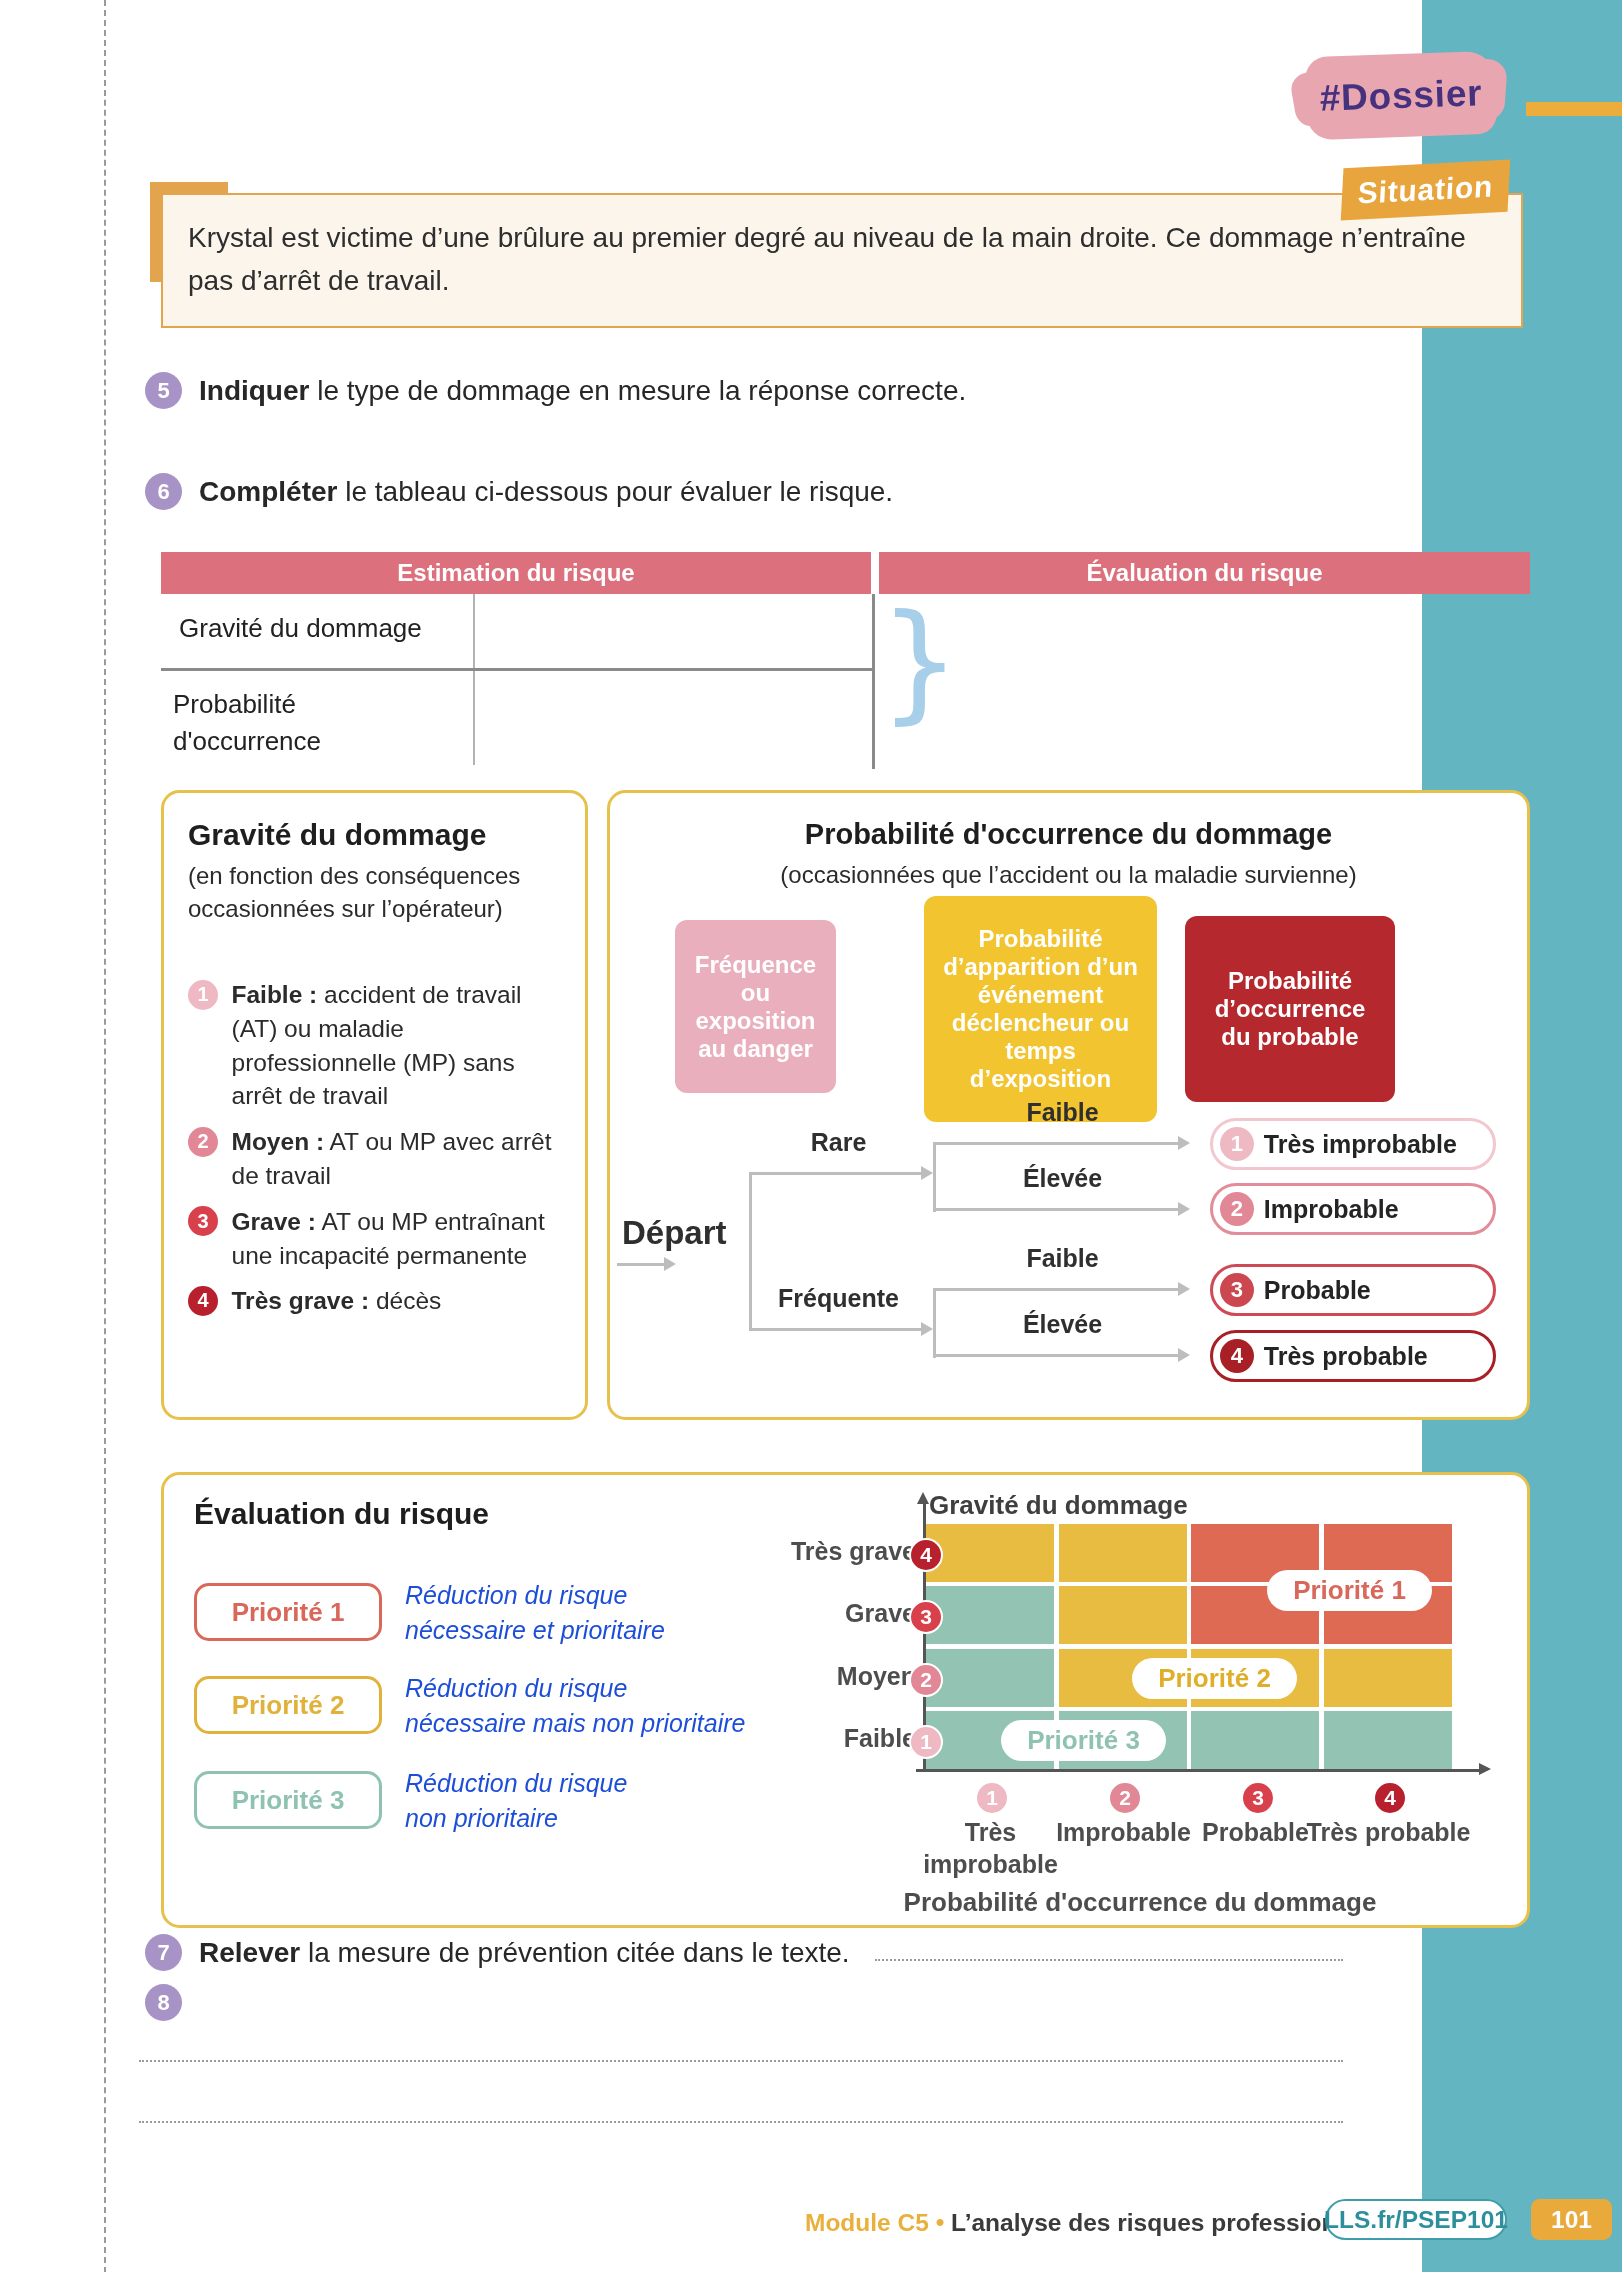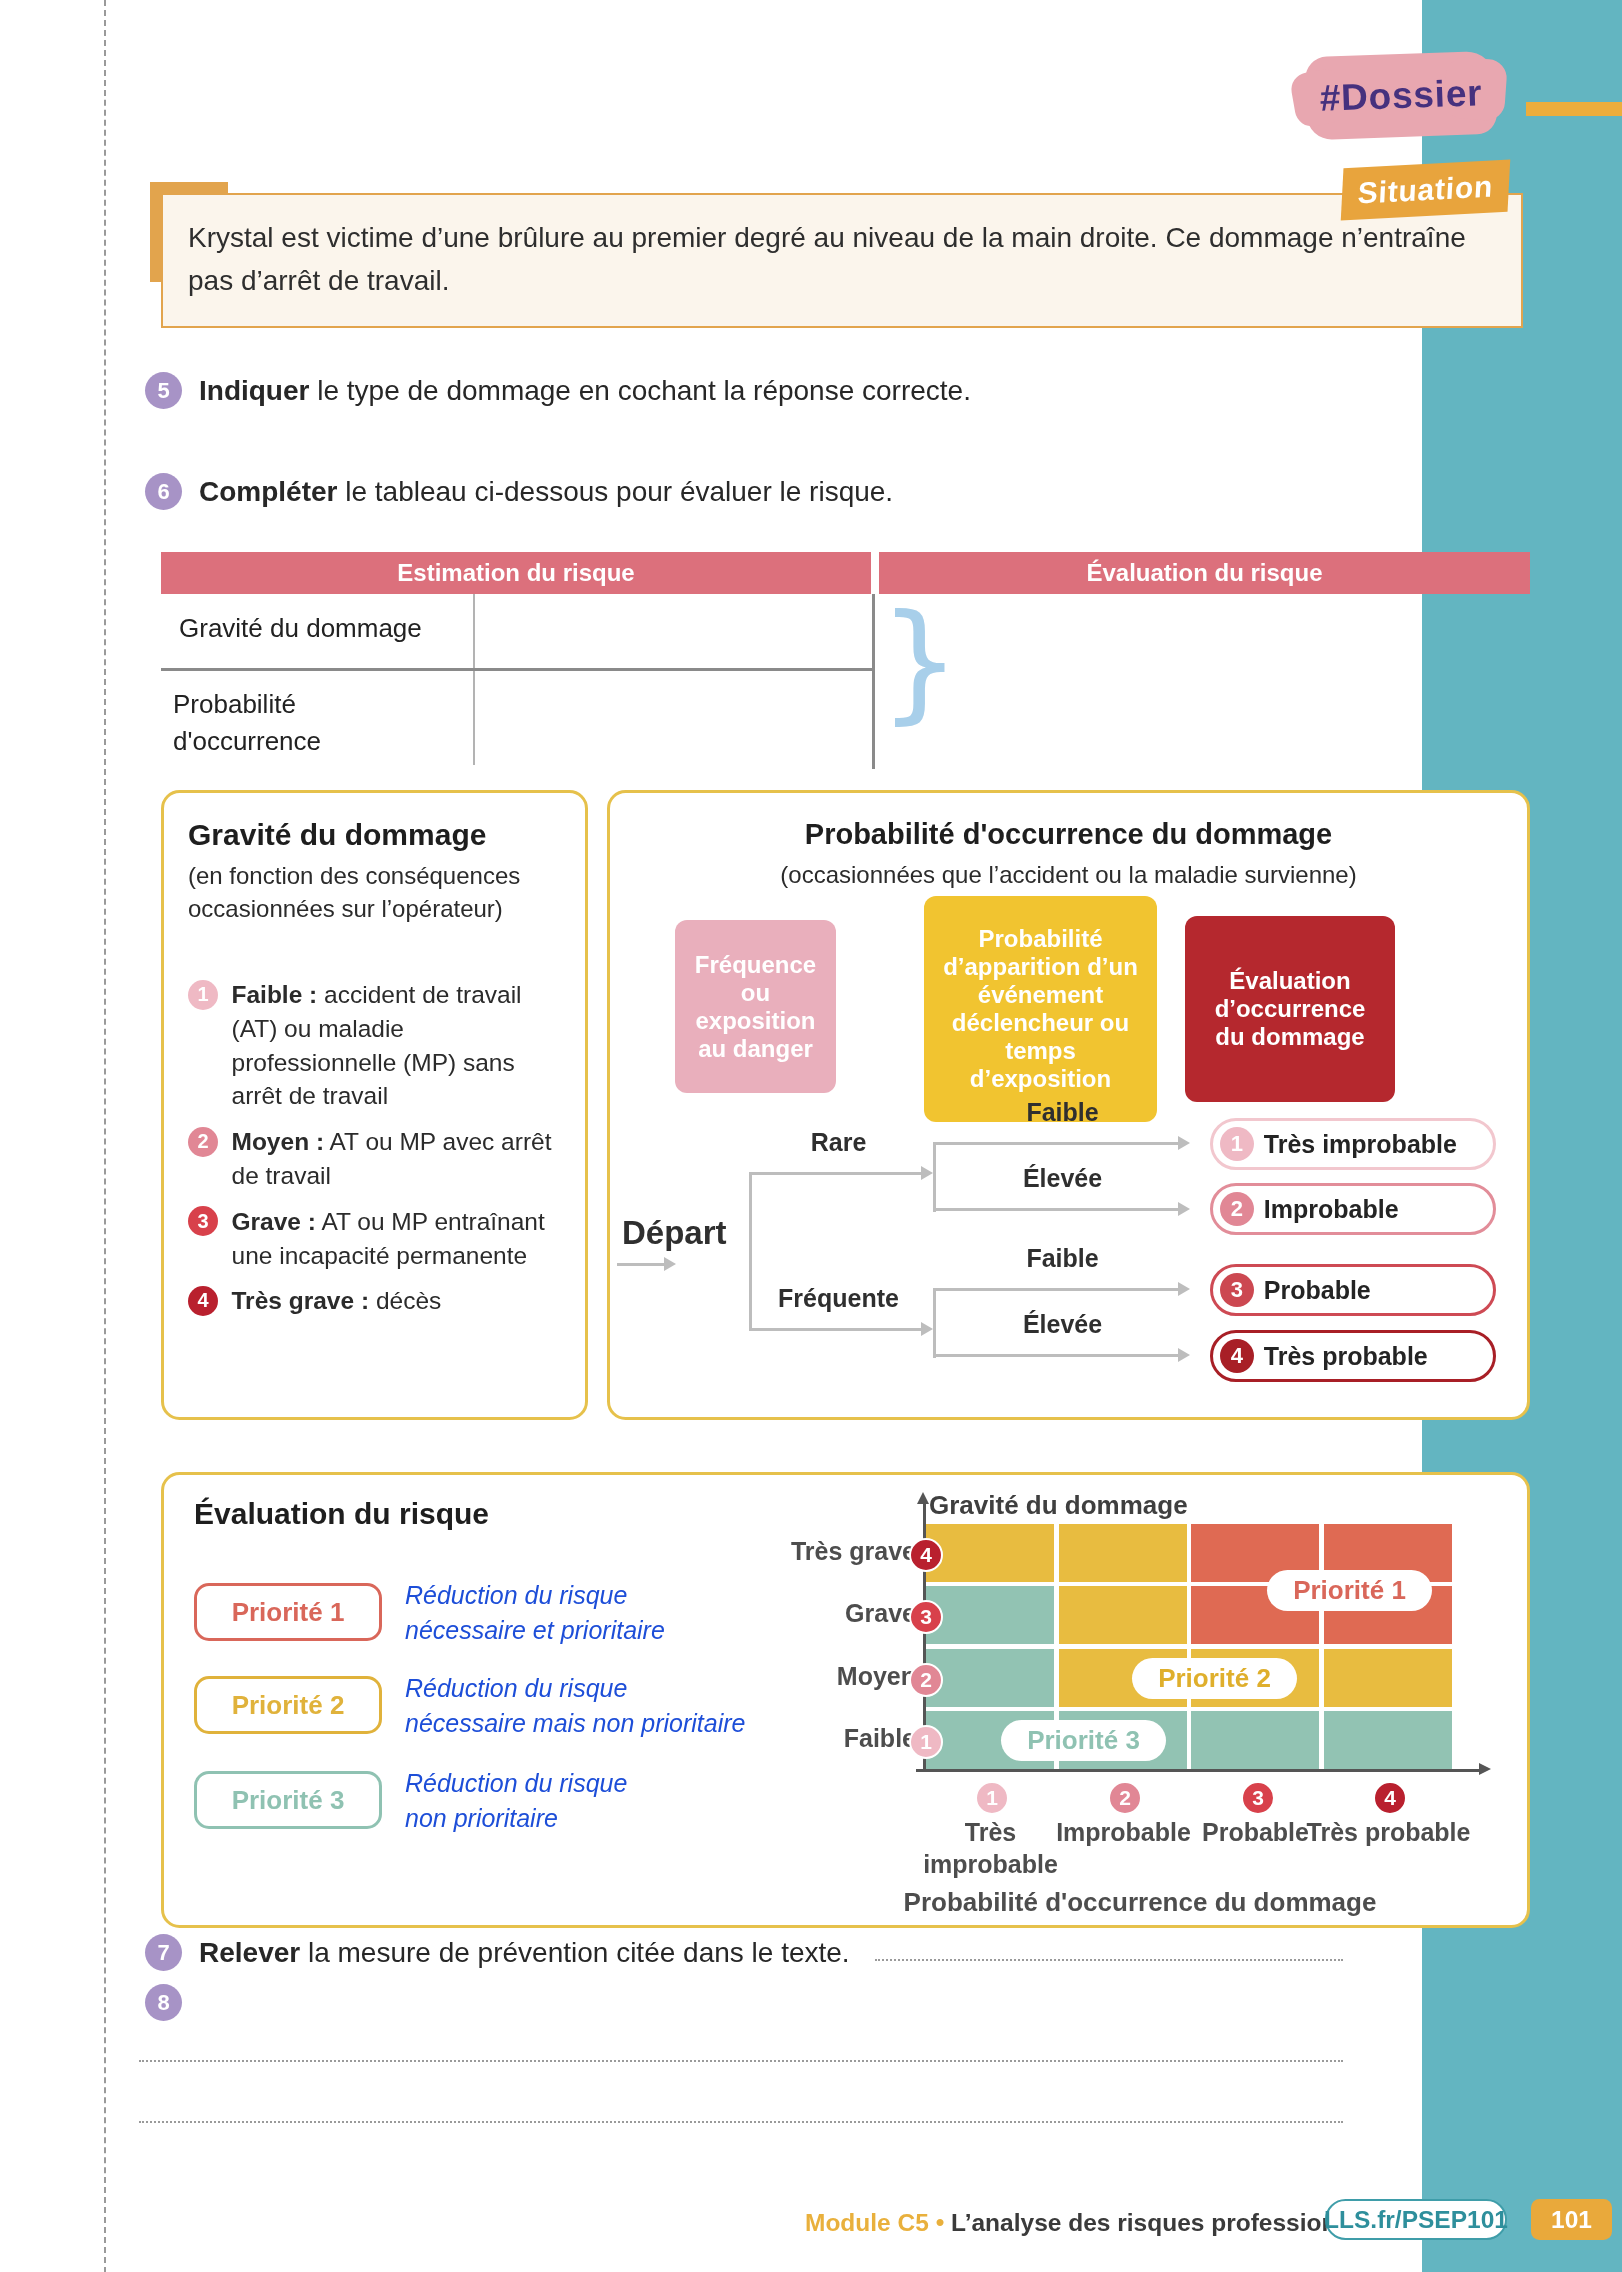--- a/index.html
+++ b/index.html
@@ -141,21 +141,21 @@
   </div>
 
   <div class="situation-box">
     <div class="txt">Krystal est victime d’une brûlure au premier degré au niveau de la main droite. Ce dommage n’entraîne pas d’arrêt de travail.</div>
   </div>
 
   <div class="qrow" style="left:145px;top:372px;width:1141px;">
     <div class="qbadge">5</div>
     <div class="qtext">
       <span class="qverb">Indiquer</span>
-      <span>le type de dommage en cochant la réponse correcte.</span>
+      <span>le type de dommage en mesure la réponse correcte.</span>
     </div>
   </div>
 
   <div class="qrow" style="left:145px;top:473px;width:1141px;">
     <div class="qbadge">6</div>
     <div class="qtext">
       <span class="qverb">Compléter</span>
       <span>le tableau ci-dessous pour évaluer le risque.</span>
     </div>
   </div>
@@ -200,21 +200,21 @@
       </div>
     </div>
   </div>
 
   <div class="ybox box2">
     <div class="title">Probabilité d'occurrence du dommage</div>
     <div class="subtitle">(occasionnées que l’accident ou la maladie survienne)</div>
 
     <div class="factor factor-pink">Fréquence ou exposition au danger</div>
     <div class="factor factor-yellow">Probabilité d’apparition d’un événement déclencheur ou temps d’exposition</div>
-    <div class="factor factor-red">Évaluation d’occurrence du dommage</div>
+    <div class="factor factor-red">Probabilité d’occurrence du probable</div>
 
     <div class="flabel" style="left:12px;top:421px;width:110px;text-align:left;font-size:33px;">Départ</div>
     <div class="hline" style="left:6.8px;top:470px;width:49px;"></div>
     <div class="ahead" style="left:54px;top:464px;"></div>
 
     <div class="vline" style="left:139px;top:380px;height:158px;"></div>
     <div class="hline" style="left:139px;top:379px;width:173px;"></div>
     <div class="ahead" style="left:311px;top:373px;"></div>
     <div class="hline" style="left:139px;top:535px;width:173px;"></div>
     <div class="ahead" style="left:311px;top:529px;"></div>

